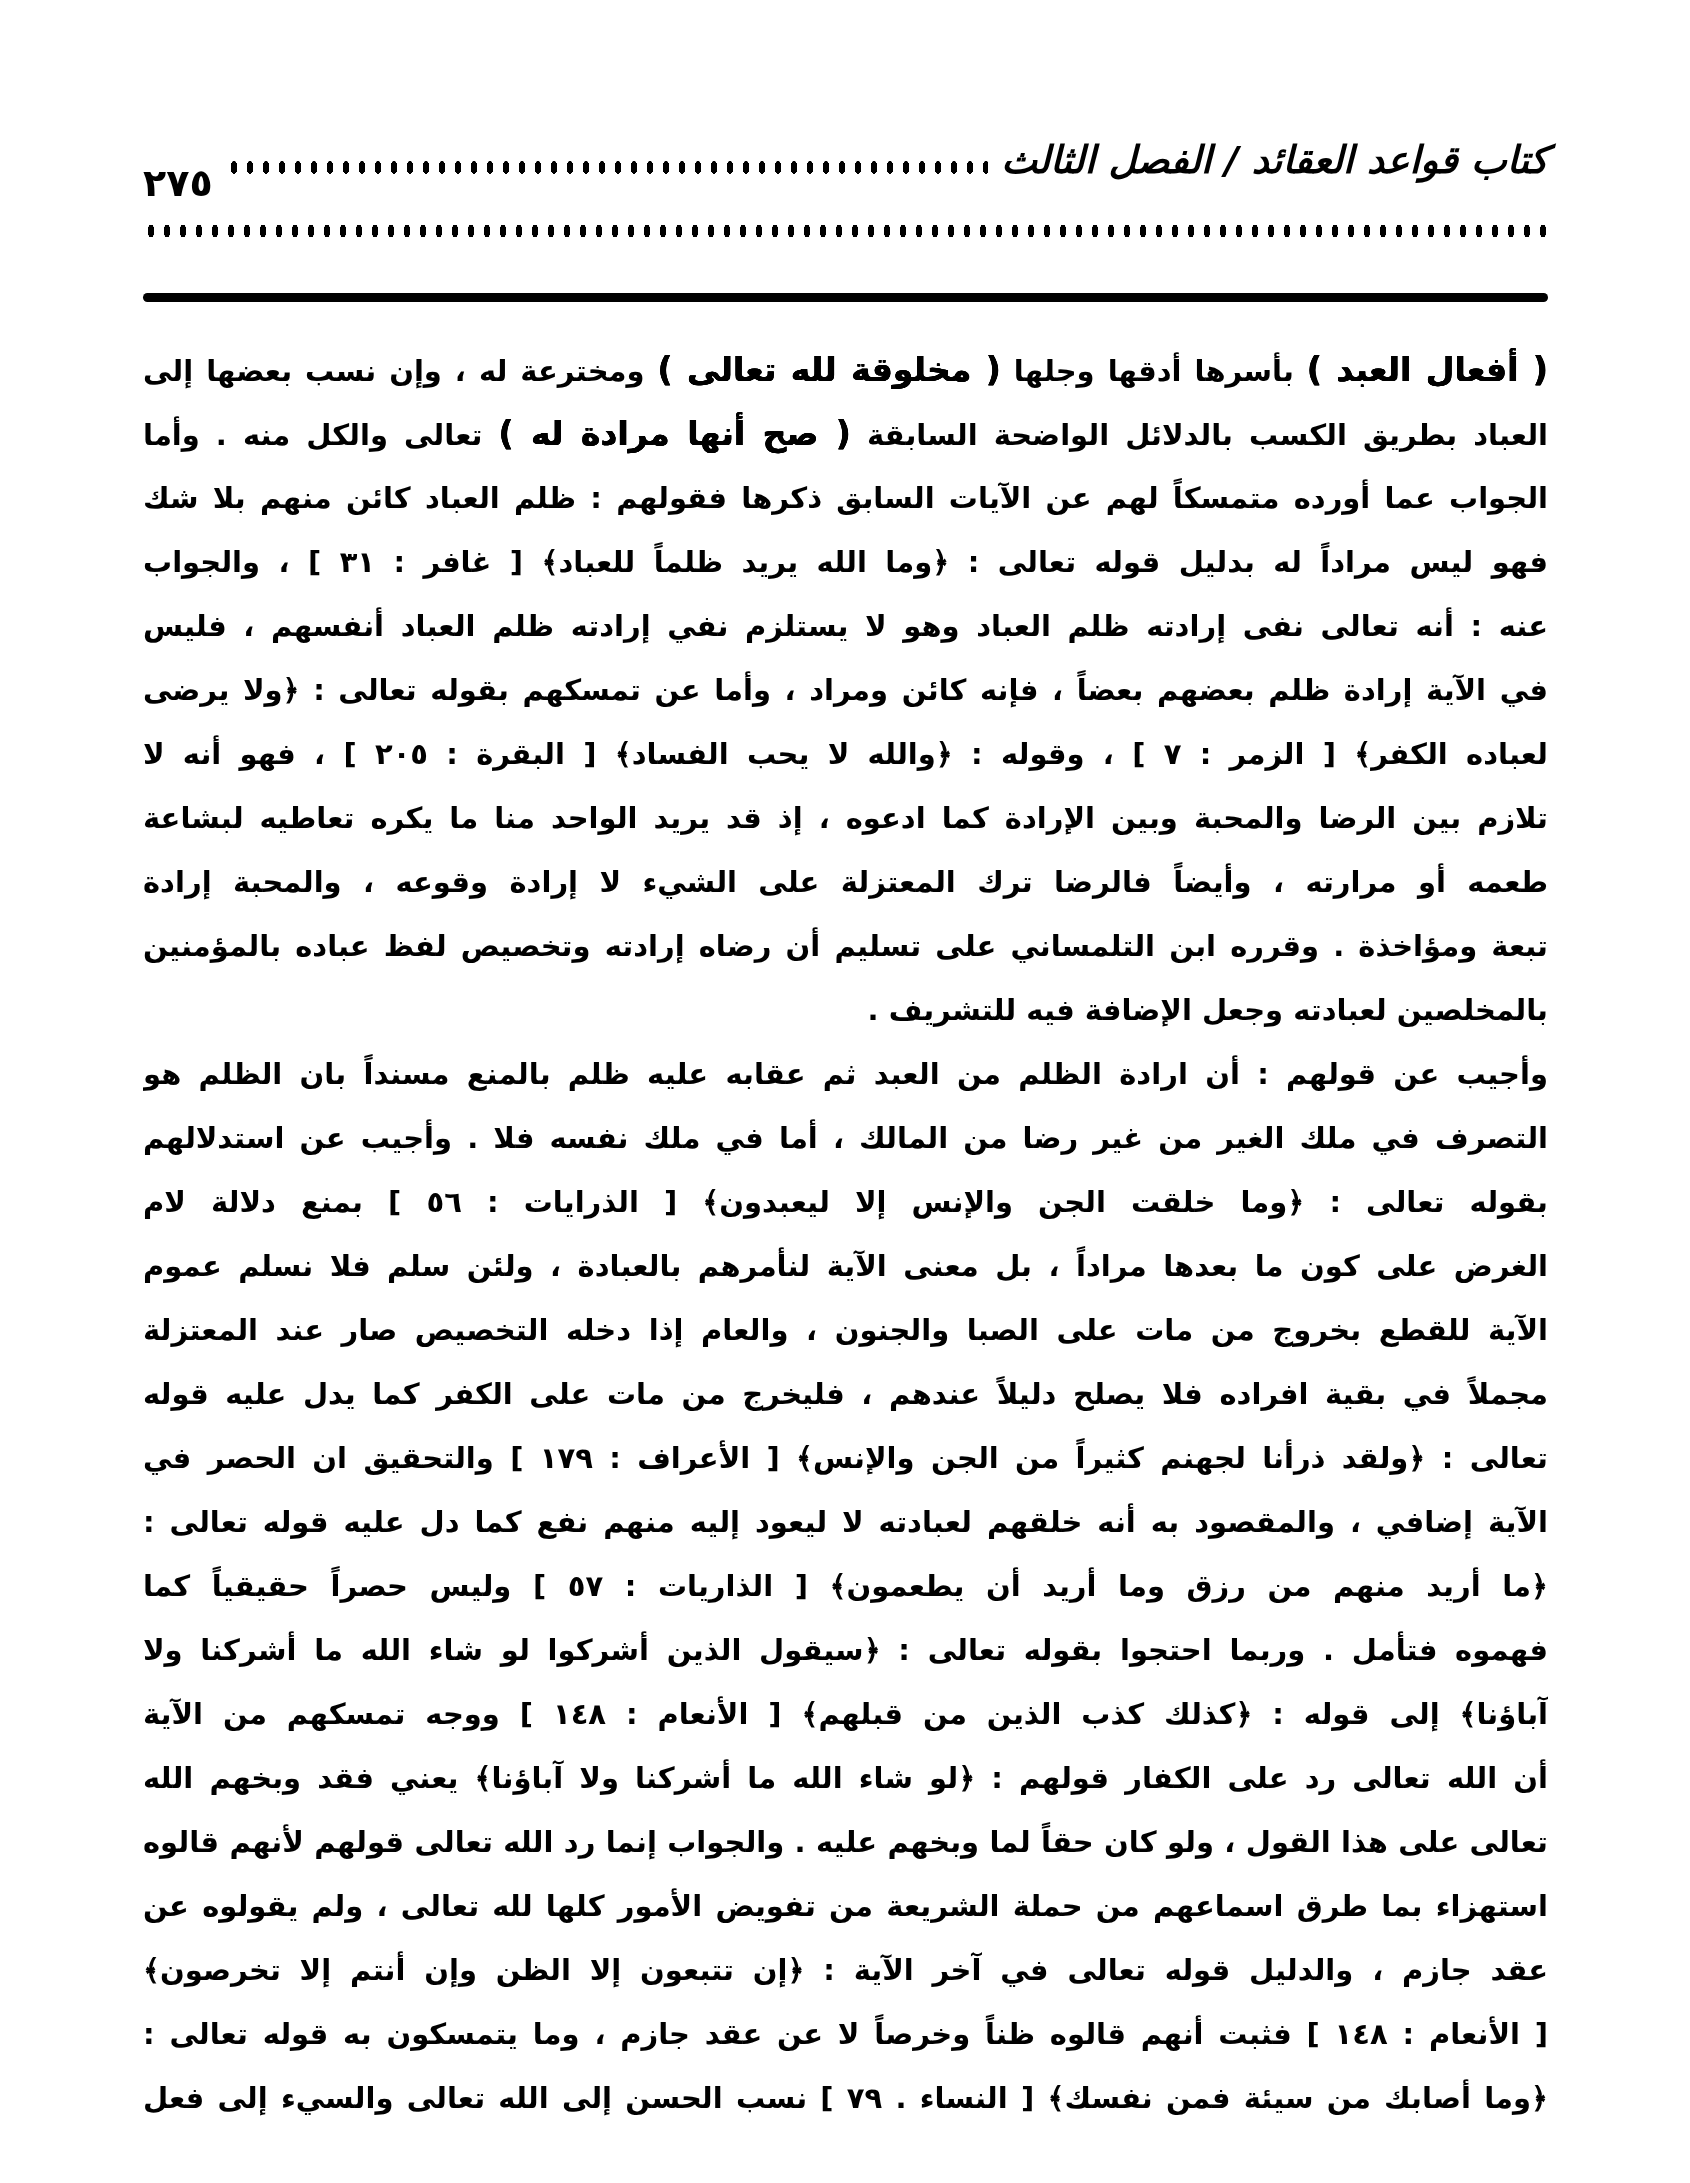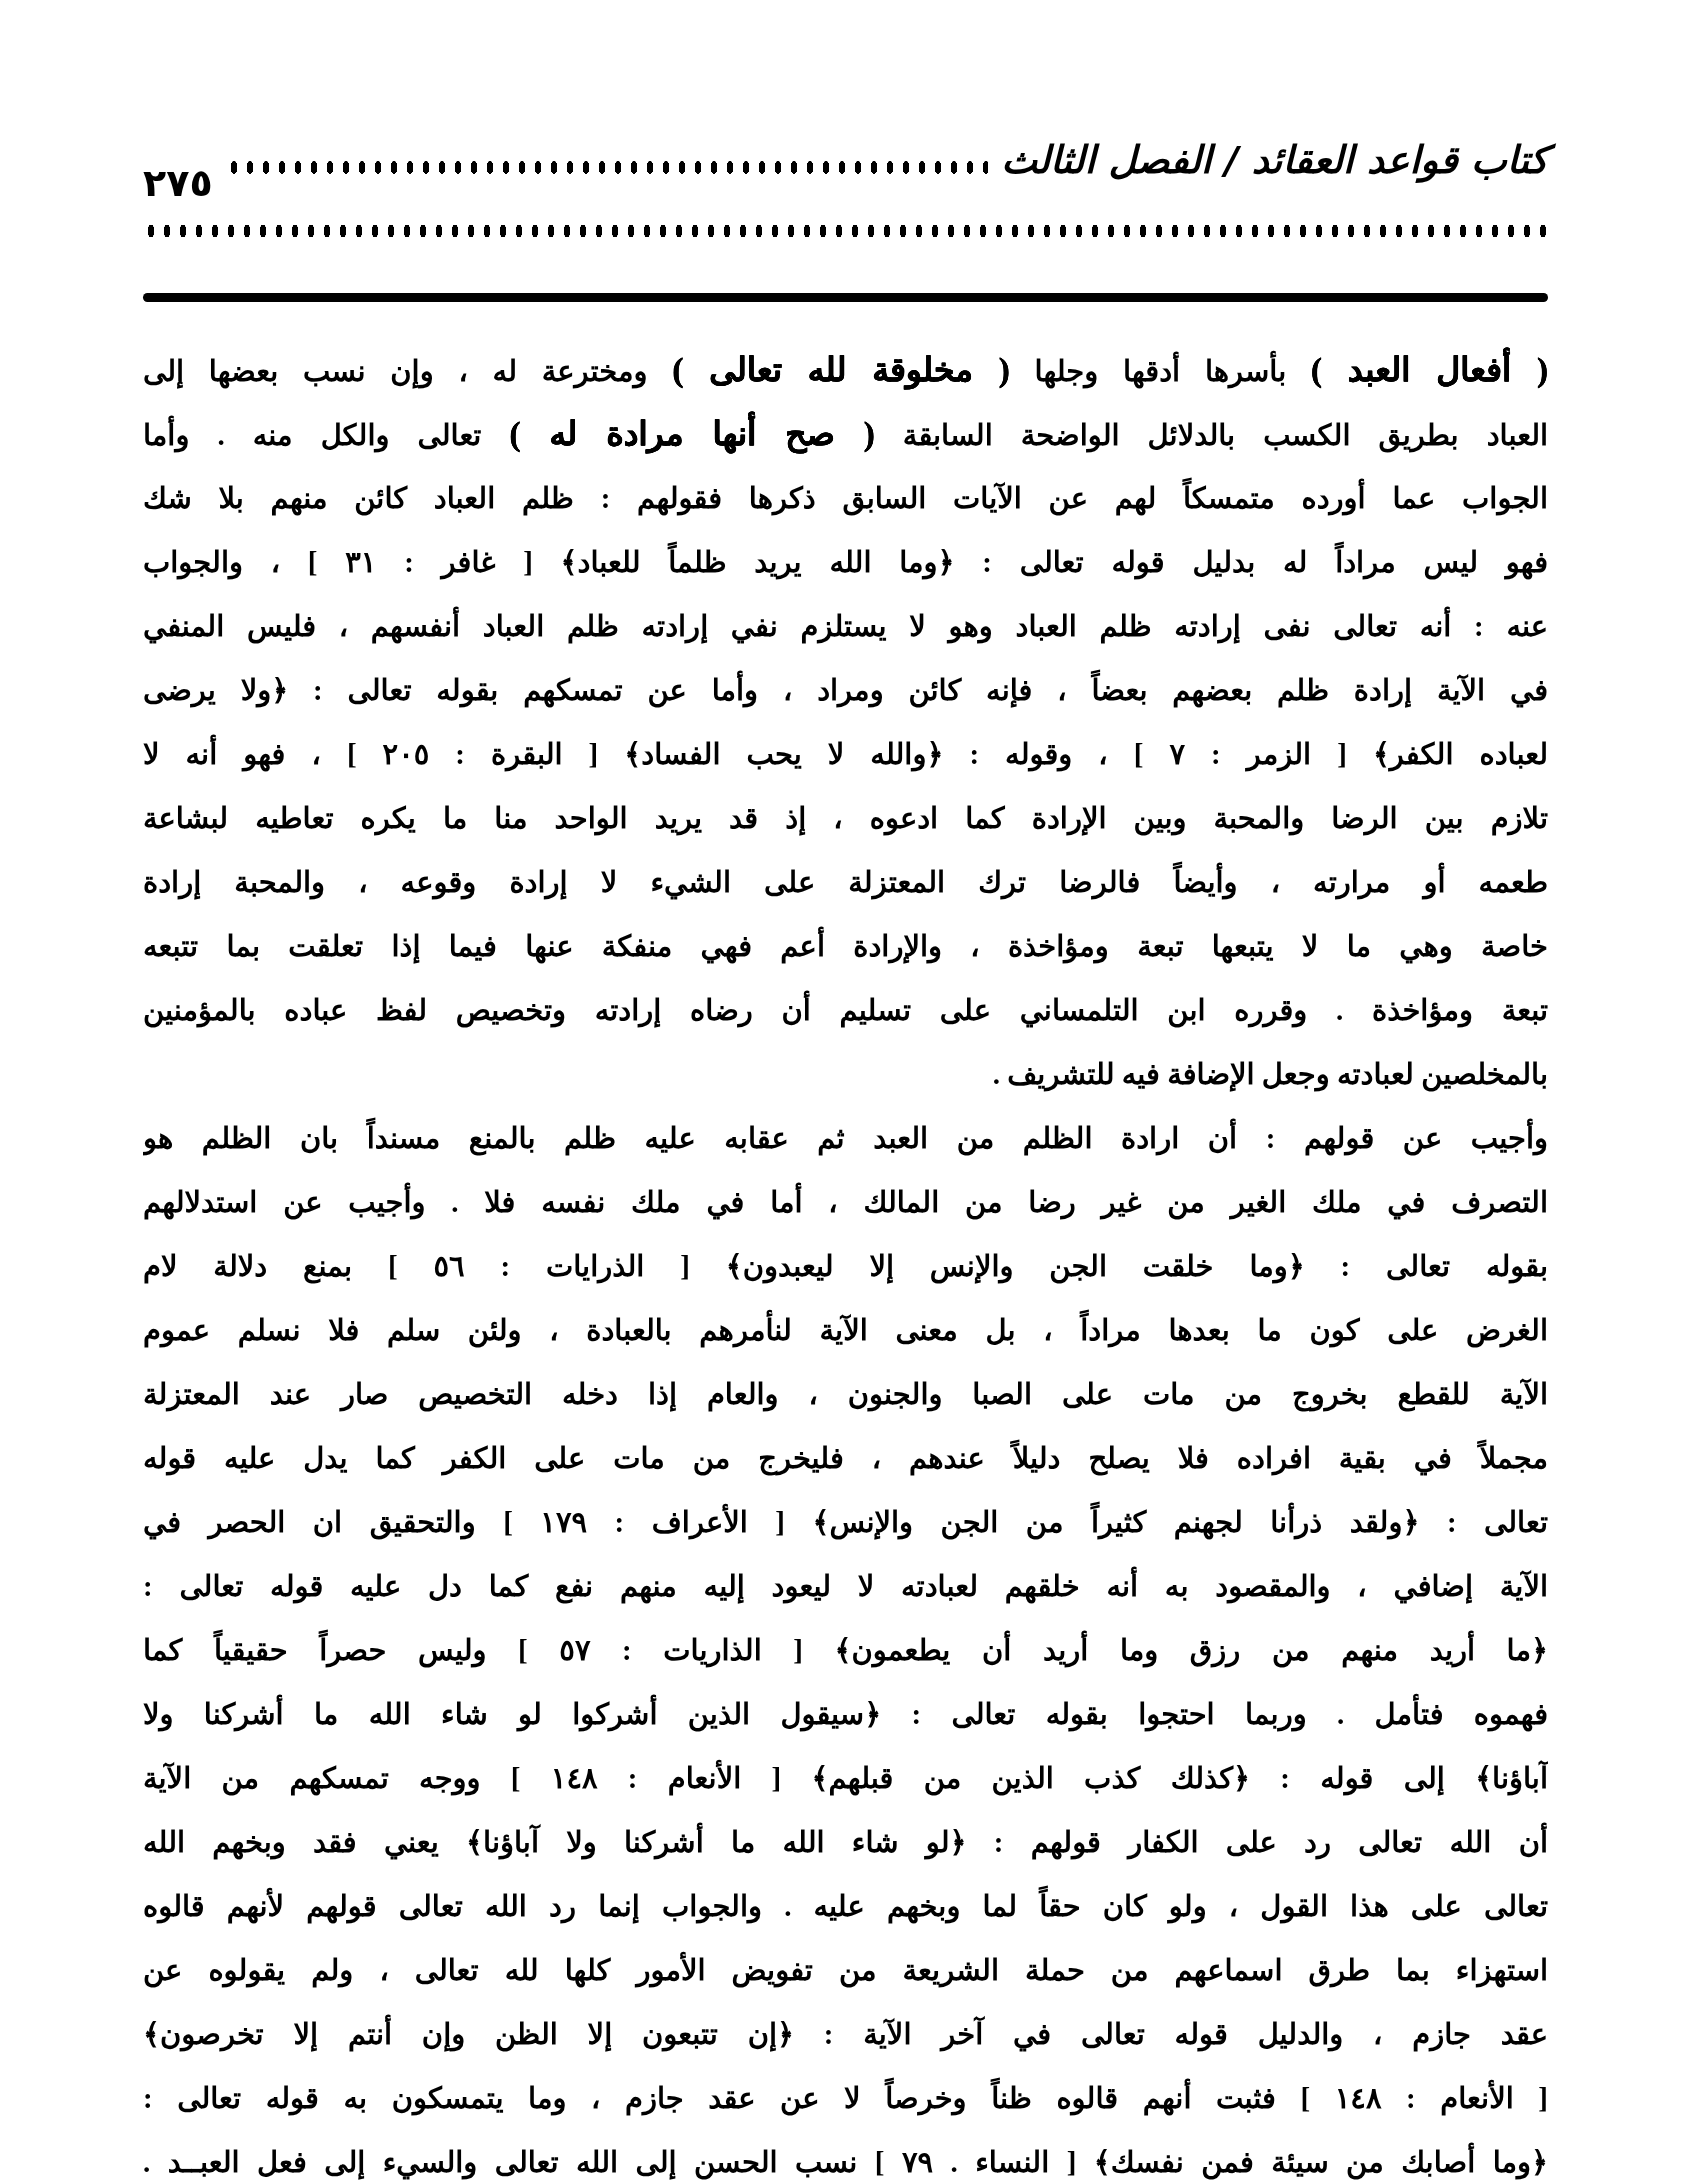--- a/index.html
+++ b/index.html
@@ -56,21 +56,20 @@
     font-weight: bold;
     line-height: 64px;
     color: #000;
   }
   .tline {
     height: 64px;
     overflow: hidden;
     text-align: justify;
     text-align-last: justify;
     white-space: normal;
-    font-family: Liberation Serif, serif;
   }
   .tline.flush-start {
     text-align-last: right;
   }
   .matn {
     font-size: 1.14em;
     text-shadow: 0.3px 0 0 currentColor, -0.3px 0 0 currentColor, 0 0.3px 0 currentColor;
   }
 </style>
 </head>
@@ -94,21 +93,20 @@
 
     <div class="tline"><span>العباد بطريق الكسب بالدلائل الواضحة السابقة</span> <span class="matn">( صح أنها مرادة له )</span> <span>تعالى والكل منه . وأما</span></div>
 
     <div class="tline">الجواب عما أورده متمسكاً لهم عن الآيات السابق ذكرها فقولهم : ظلم العباد كائن منهم بلا شك</div>
     <div class="tline">فهو ليس مراداً له بدليل قوله تعالى : ﴿وما الله يريد ظلماً للعباد﴾ [ غافر : ٣١ ] ، والجواب</div>
     <div class="tline">عنه : أنه تعالى نفى إرادته ظلم العباد وهو لا يستلزم نفي إرادته ظلم العباد أنفسهم ، فليس المنفي</div>
     <div class="tline">في الآية إرادة ظلم بعضهم بعضاً ، فإنه كائن ومراد ، وأما عن تمسكهم بقوله تعالى : ﴿ولا يرضى</div>
     <div class="tline">لعباده الكفر﴾ [ الزمر : ٧ ] ، وقوله : ﴿والله لا يحب الفساد﴾ [ البقرة : ٢٠٥ ] ، فهو أنه لا</div>
     <div class="tline">تلازم بين الرضا والمحبة وبين الإرادة كما ادعوه ، إذ قد يريد الواحد منا ما يكره تعاطيه لبشاعة</div>
     <div class="tline">طعمه أو مرارته ، وأيضاً فالرضا ترك المعتزلة على الشيء لا إرادة وقوعه ، والمحبة إرادة</div>
-    <div class="tline">خاصة وهي ما لا يتبعها تبعة ومؤاخذة ، والإرادة أعم فهي منفكة عنها فيما إذا تعلقت بما تتبعه</div>
     <div class="tline">تبعة ومؤاخذة . وقرره ابن التلمساني على تسليم أن رضاه إرادته وتخصيص لفظ عباده بالمؤمنين</div>
     <div class="tline flush-start">بالمخلصين لعبادته وجعل الإضافة فيه للتشريف .</div>
     <div class="tline">وأجيب عن قولهم : أن ارادة الظلم من العبد ثم عقابه عليه ظلم بالمنع مسنداً بان الظلم هو</div>
     <div class="tline">التصرف في ملك الغير من غير رضا من المالك ، أما في ملك نفسه فلا . وأجيب عن استدلالهم</div>
     <div class="tline">بقوله تعالى : ﴿وما خلقت الجن والإنس إلا ليعبدون﴾ [ الذرايات : ٥٦ ] بمنع دلالة لام</div>
     <div class="tline">الغرض على كون ما بعدها مراداً ، بل معنى الآية لنأمرهم بالعبادة ، ولئن سلم فلا نسلم عموم</div>
     <div class="tline">الآية للقطع بخروج من مات على الصبا والجنون ، والعام إذا دخله التخصيص صار عند المعتزلة</div>
     <div class="tline">مجملاً في بقية افراده فلا يصلح دليلاً عندهم ، فليخرج من مات على الكفر كما يدل عليه قوله</div>
     <div class="tline">تعالى : ﴿ولقد ذرأنا لجهنم كثيراً من الجن والإنس﴾ [ الأعراف : ١٧٩ ] والتحقيق ان الحصر في</div>
     <div class="tline">الآية إضافي ، والمقصود به أنه خلقهم لعبادته لا ليعود إليه منهم نفع كما دل عليه قوله تعالى :</div>

